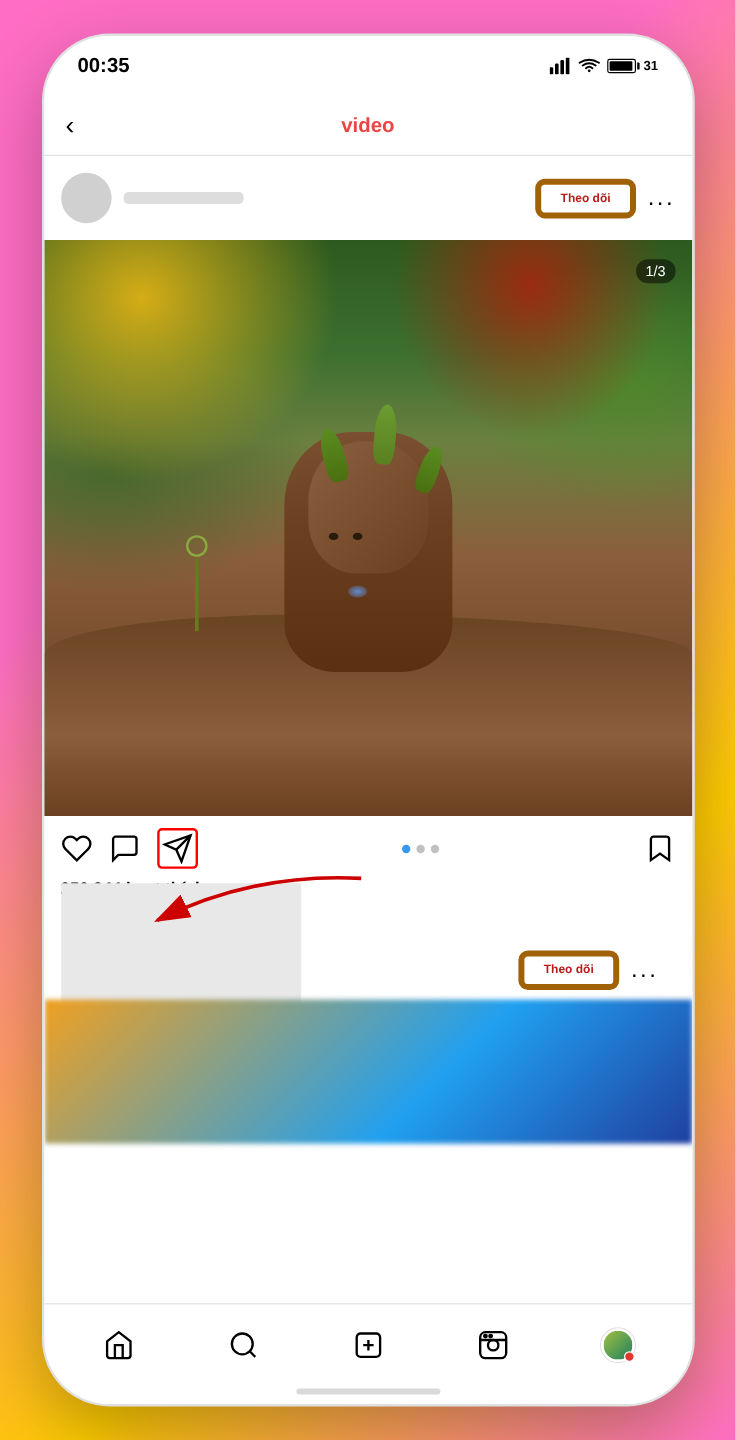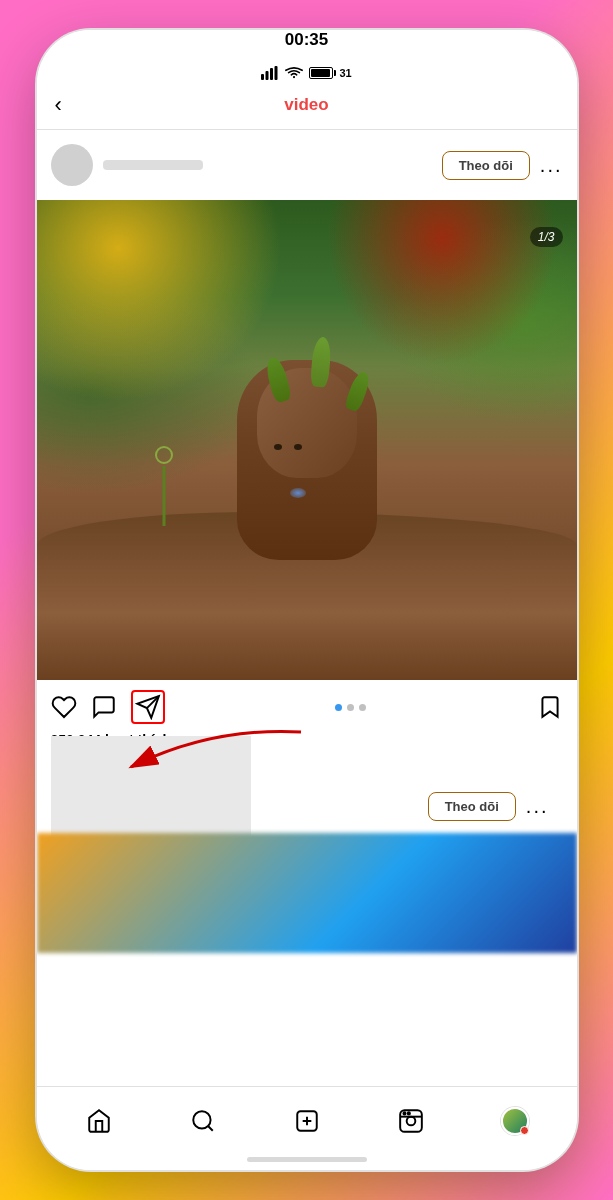--- a/index.html
+++ b/index.html
@@ -26,21 +26,20 @@
 
     
     .status-bar {
       height: 50px;
       background: #ffffff;
       display: flex;
       align-items: center;
       justify-content: space-between;
       padding: 0 28px;
       position: relative;
-      flex-direction: column;
     }
 
     .status-time {
       font-size: 17px;
       font-weight: 600;
       color: #000;
     }
 
     .status-icons {
       display: flex;
@@ -120,26 +119,26 @@
     }
 
     .post-actions-right {
       display: flex;
       align-items: center;
       gap: 10px;
     }
 
     .follow-btn {
       background: #fff;
-      border: 1px solid #a16207;
+      border: 5px solid #a16207;
       border-radius: 8px;
       padding: 6px 16px;
-      font-size: 13px;
+      font-size: 10px;
       font-weight: 600;
-      color: #404040;
+      color: #b91c1c;
       cursor: pointer;
     }
 
     .more-btn {
       font-size: 20px;
       color: #000;
       cursor: pointer;
       letter-spacing: 2px;
     }
 
@@ -289,28 +288,27 @@
       width: 18px;
       height: 18px;
       border-radius: 50%;
       border: 2px solid #8aaa40;
       background: transparent;
     }
 
     
     .image-counter {
       position: absolute;
-      top: 27px;
+      top: 16px;
       right: 14px;
       background: rgba(0,0,0,0.5);
       color: #fff;
       font-size: 12px;
       padding: 3px 8px;
       border-radius: 12px;
-      font-style: italic;
     }
 
     
     .post-footer {
       padding: 10px 14px 6px;
     }
 
     .post-actions {
       display: flex;
       align-items: center;

